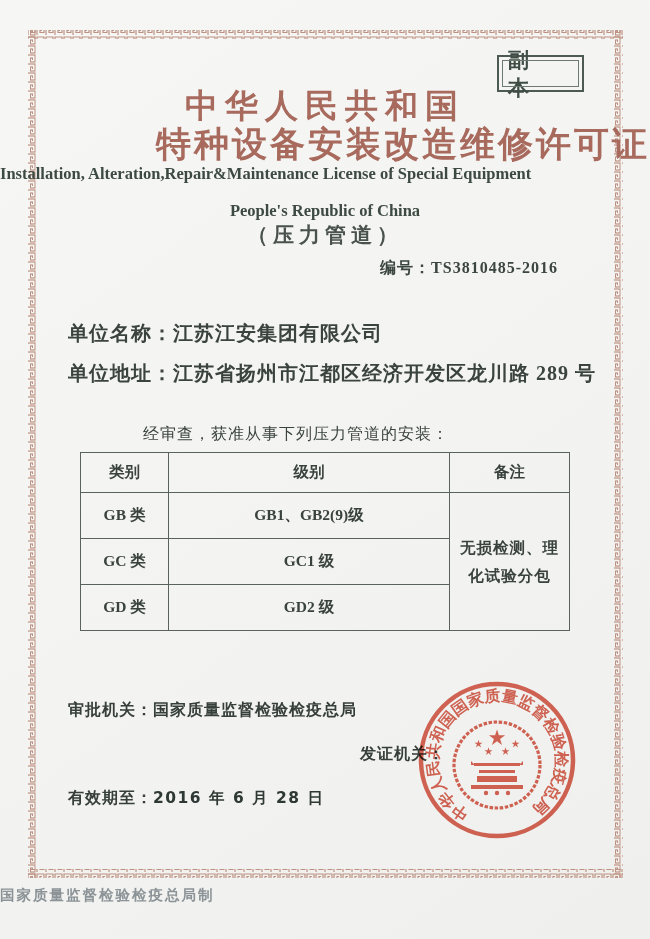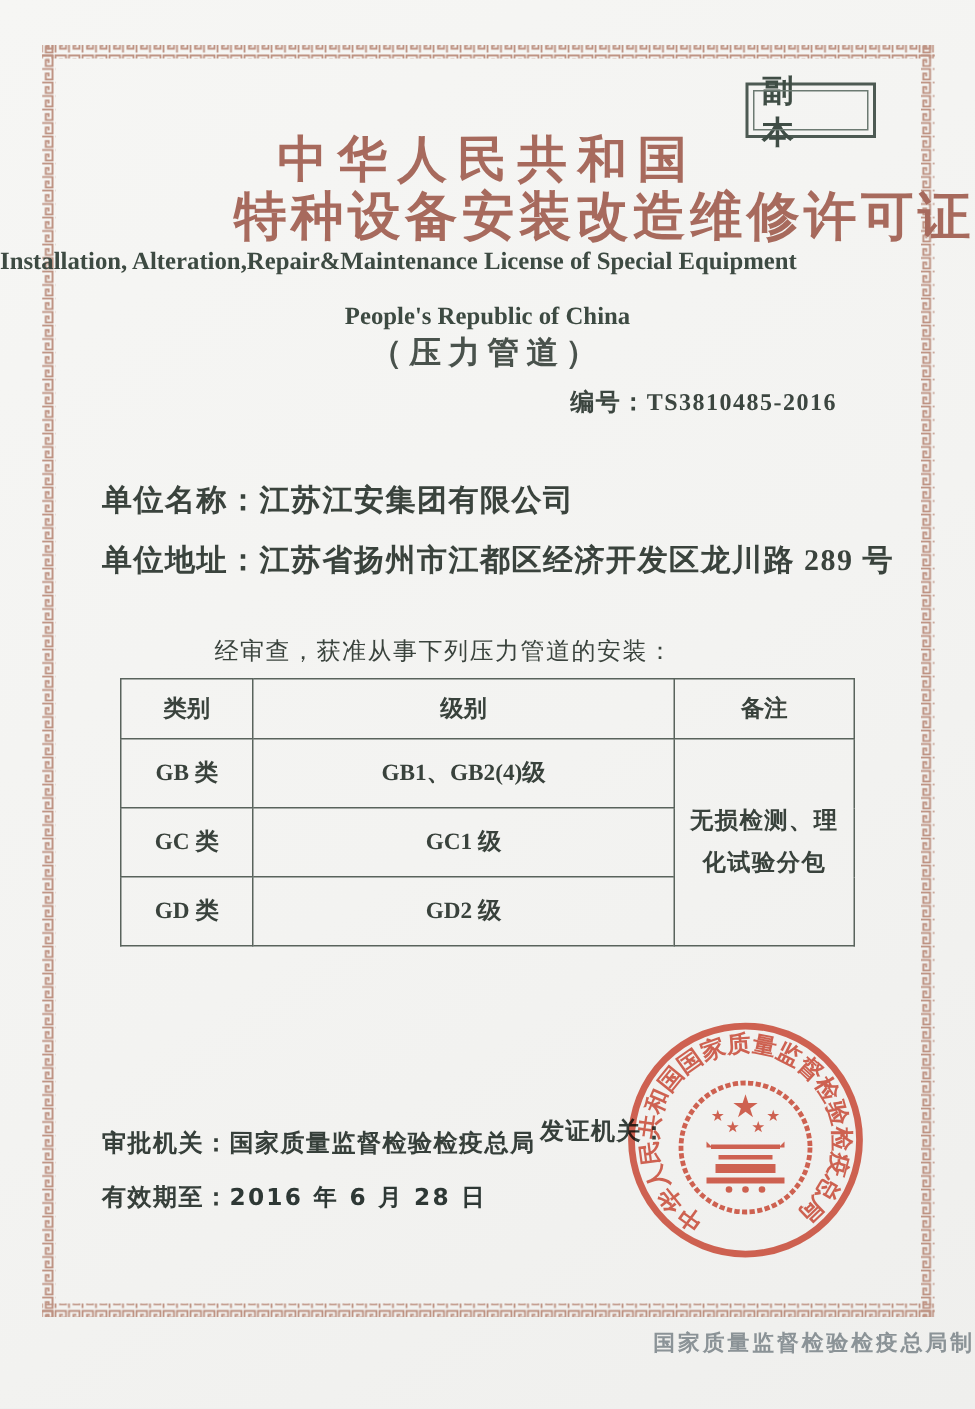--- a/index.html
+++ b/index.html
@@ -65,30 +65,30 @@
   }
   .perm-table th { height:40px; font-weight:600; }
   .perm-table td { height:46px; }
   .col-cat { width:88px; }
   .col-lvl { width:281px; }
   .col-rem { width:120px; }
   .remark-cell { font-size:16px; line-height:1.8; text-align:left; padding:0 9px; letter-spacing:1px; }
 
   .footer-label { font-weight:600; }
   .footer-row { position:absolute; font-size:16px; color:#363f3a; letter-spacing:1px; font-weight:600; }
-  .fr-approving { left:68px; top:752px; }
+  .fr-approving { left:68px; top:700px; }
   .fr-issuing   { left:360px; top:744px; }
   .fr-valid     { left:68px; top:788px; }
   .fr-issuedate { left:360px; top:788px; }
   .date-value { font-family:"DejaVu Sans", sans-serif; font-weight:600; font-size:15.5px; letter-spacing:1.5px; color:#2e3835; }
 
   .seal-svg { position:absolute; left:416px; top:679px; z-index:2; mix-blend-mode:multiply; opacity:.88; pointer-events:none; }
 
   .made-by {
-    position:absolute; top:886px; width:100%; text-align:right;
+    position:absolute; top:886px; width:100%; text-align:left;
     font-size:14.5px; color:#8b9397; letter-spacing:2px; font-weight:600;
   }
 </style>
 </head>
 <body>
 
 <div class="page">
 
   <svg class="frame-svg" width="650" height="939" aria-hidden="true">
     <defs>
@@ -136,21 +136,21 @@
           <col class="col-rem">
         </colgroup>
       <tbody>
           <tr>
         <th>类别</th>
         <th>级别</th>
         <th>备注</th>
       </tr>
       <tr>
         <td>GB 类</td>
-        <td>GB1、GB2(4)级</td>
+        <td>GB1、GB2(9)级</td>
         <td class="remark-cell" rowspan="3">无损检测、理化试验分包</td>
       </tr>
       <tr>
         <td>GC 类</td>
         <td>GC1 级</td>
       </tr>
       <tr>
         <td>GD 类</td>
         <td>GD2 级</td>
       </tr>

